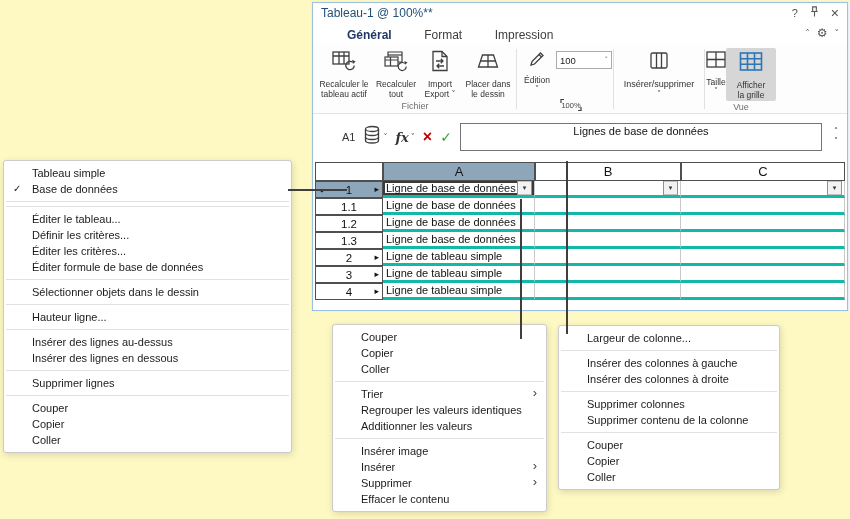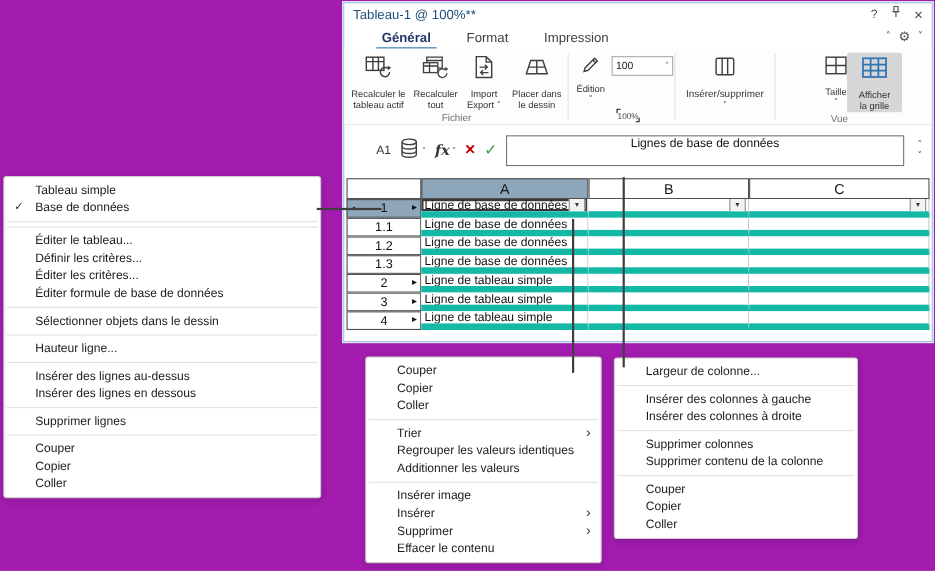--- a/index.html
+++ b/index.html
@@ -1,17 +1,17 @@
 <!DOCTYPE html>
 <html><head>
 <meta charset="utf-8">
 <style>
   html,body{margin:0;padding:0;background:#fff;}
   body{font-family:"Liberation Sans","DejaVu Sans",sans-serif;color:#222;}
-  .canvas{position:relative;width:850px;height:519px;background:#a21caf;overflow:hidden;}
+  .canvas{position:relative;width:850px;height:519px;background:#fef9c3;overflow:hidden;}
 
   
   .win{position:absolute;left:312px;top:2px;width:536px;height:309px;background:#fff;
        border:1px solid #9CC0E4;box-shadow:0 0 0 1px #e8f1fa;z-index:10;box-sizing:border-box;}
   .titlebar{position:absolute;left:0;top:0;right:0;height:20px;display:flex;align-items:center;
             padding:0 8px;box-sizing:border-box;}
   .title{font-size:12px;color:#1F4E79;}
   .tb-icons{margin-left:auto;display:flex;align-items:center;gap:11px;color:#505050;}
   .tb-help{font-size:11px;}
   .tb-close{font-size:14px;line-height:10px;}
@@ -34,21 +34,21 @@
           padding:0 2px;border-bottom:1px solid #e4e4e4;box-sizing:border-box;background:#fdfdfd;}
   .rgroup{display:flex;flex-direction:column;}
   .rg-content{display:flex;flex:1;align-items:flex-start;padding-top:4px;}
   .rg-label{text-align:center;font-size:9px;color:#6f6f6f;padding:1px 0 2px 0;}
   .rsep{width:1px;background:#e1e1e1;margin:5px 1px 4px 1px;}
   .rbtn{display:flex;flex-direction:column;align-items:center;padding-top:1px;}
   .rbtn .lbl{font-size:8.5px;line-height:1.2;text-align:center;white-space:pre-line;color:#333;margin-top:2px;}
   .rchev{font-size:8px;color:#444;line-height:1;margin-top:1px;}
   .inline-chev{font-size:8px;color:#444;}
   .w58{width:58px;}.w46{width:46px;}.w42{width:42px;}.w54{width:54px;}.w36{width:38px;}
-  .w88{width:88px;}.w34{width:20px;margin-left:44px;}.w46b{width:46px;}
+  .w88{width:88px;}.w34{width:20px;}.w46b{width:46px;}
   .zoomcol{display:flex;flex-direction:column;align-items:flex-start;width:56px;padding-top:3px;gap:24px;}
   .zoombox{width:48px;height:16px;border:1px solid #ababab;background:#fff;display:flex;align-items:center;
            font-size:9.5px;color:#222;padding:0 3px;justify-content:space-between;}
   .zb-ar{font-size:7px;color:#555;}
   .btn-grille{background:#d6d6d6;border-radius:2px;padding:2px 2px 1px 2px;}
 
   
   .fbar{position:absolute;left:1px;right:1px;top:111px;height:46px;display:flex;align-items:center;
         gap:8px;padding:0 4px 0 28px;box-sizing:border-box;background:#fff;}
   .fb-ref{font-size:11px;color:#333;}
@@ -68,21 +68,21 @@
          grid-template-rows:19px repeat(7,17px);background:#fff;}
   .cell{box-sizing:border-box;background:#fff;}
   .ch{border:1px solid #4f4f4f;display:flex;align-items:center;justify-content:center;
       font-size:13px;color:#161616;}
   .corner{border:1px solid #4f4f4f;}
   .sel{background:#8EA6BA !important;}
   .rh{border:1px solid #4f4f4f;display:flex;align-items:center;justify-content:center;
       font-size:11.5px;color:#111;position:relative;}
   .rmk{position:absolute;left:4px;font-size:5px;color:#222;}
   .rarw{position:absolute;right:3px;font-size:9px;color:#111;line-height:1;}
-  .dc{border-right:1px solid #c9c9c9;border-bottom:6px solid #14b8a6;position:relative;
+  .dc{border-right:1px solid #c9c9c9;border-bottom:3px solid #14b8a6;position:relative;
       display:flex;align-items:center;overflow:hidden;}
   .ctext{font-size:11px;color:#111;padding-left:3px;white-space:nowrap;}
   .selcell{box-shadow:inset 0 0 0 2px #3a3a3a;}
   .combo{position:absolute;right:2px;top:50%;transform:translateY(-50%);width:13px;height:13px;
          border:1px solid #919191;background:#f2f2f2;display:flex;align-items:center;justify-content:center;}
   .cmb-ar{font-size:7px;color:#333;line-height:1;}
 
   
   .menu{position:absolute;background:#fff;border:1px solid #cbcbcb;border-radius:3px;
         box-shadow:1px 2px 7px rgba(0,0,0,.14);padding:4px 0;z-index:40;font-size:11px;color:#1b1b1b;}

